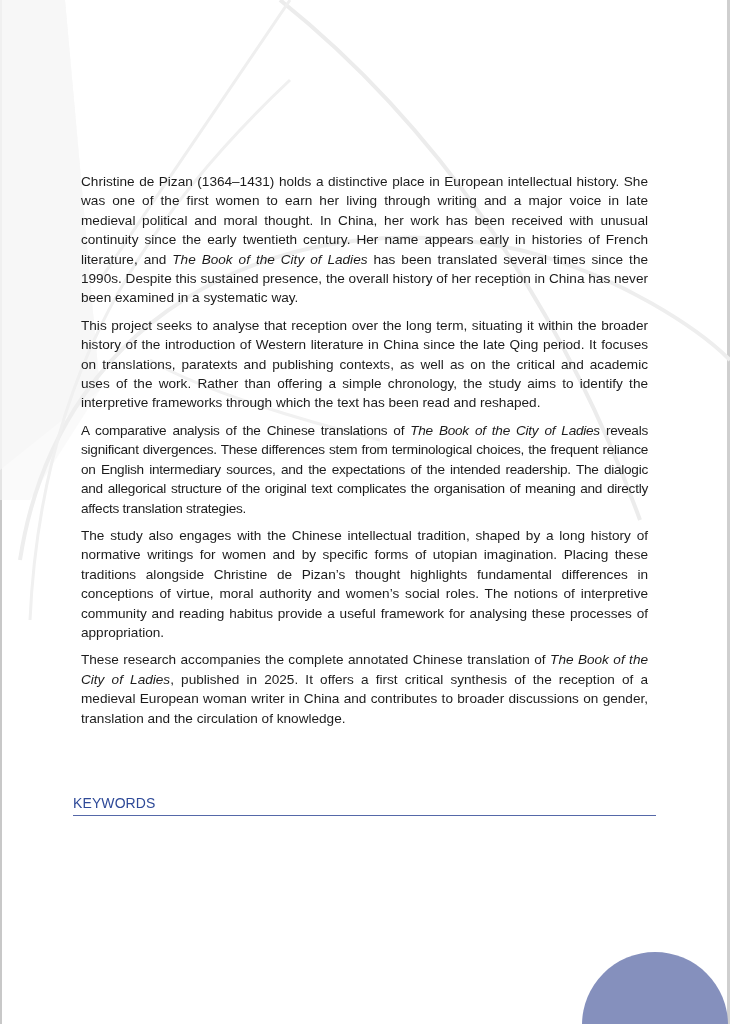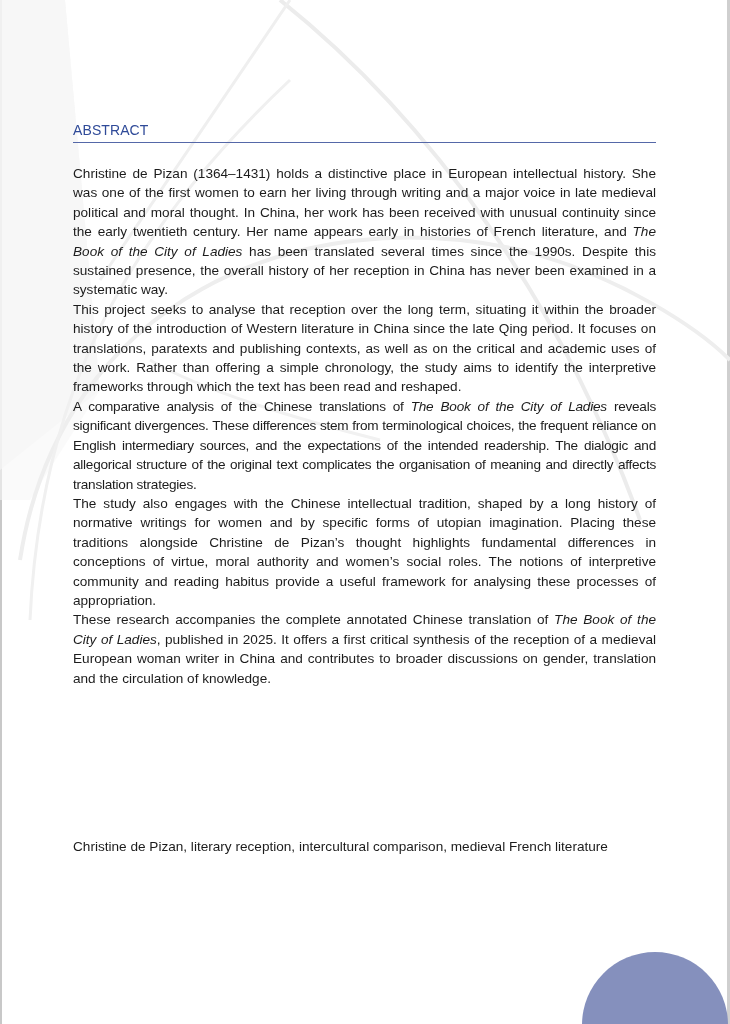--- a/index.html
+++ b/index.html
@@ -21,21 +21,21 @@
       font-size: 14px; color: #2f4a98; letter-spacing: 0.1px;
       border-bottom: 1.3px solid #5568a8; padding-bottom: 4px;
     }
     .abstract-heading { top: 122px; }
     .keywords-heading { top: 795px; }
     .abstract-body {
       position: absolute; left: 73px; top: 164px; width: 583px;
       font-size: 13.6px; line-height: 19.4px; text-align: justify;
       color: #1c1c1c;
     }
-    .abstract-body p { margin: 0; }
+    .abstract-body p { margin: 8px; }
     .keywords-body {
       position: absolute; left: 73px; top: 837px; width: 600px;
       font-size: 13.6px; line-height: 19px; color: #1c1c1c;
       white-space: nowrap;
     }
     .half-circle {
       position: absolute; left: 582px; top: 952px; width: 146px; height: 146px;
       border-radius: 50%; background: #8590bd;
     }
     em { font-style: italic; }
@@ -50,26 +50,25 @@
   <svg class="watermark" viewBox="0 0 730 1024" xmlns="http://www.w3.org/2000/svg">
     <path d="M0 0 L65 0 L100 390 L0 470 Z" fill="#f3f3f3" opacity="0.7"></path>
     <path d="M65 0 L100 390 L30 500 L0 500 L0 0 Z" fill="#f6f6f6" opacity="0.6"></path>
     <path d="M280 0 C 430 120, 560 300, 640 520" fill="none" stroke="#ececec" stroke-width="4"></path>
     <path d="M20 560 C 60 300, 300 200, 520 250 C 620 275, 700 330, 730 360" fill="none" stroke="#eeeeee" stroke-width="4"></path>
     <path d="M100 280 L 290 0" fill="none" stroke="#efefef" stroke-width="3"></path>
     <path d="M30 620 C 40 400, 120 240, 290 80" fill="none" stroke="#f0f0f0" stroke-width="3"></path>
     <path d="M150 360 C 200 390, 300 420, 380 440" fill="none" stroke="#f1f1f1" stroke-width="3"></path>
   </svg>
 
-  <div class="section-heading abstract-heading">ABSTRACT</div>
 
   <div class="abstract-body">
     <p><span>Christine de Pizan (1364–1431) holds a distinctive place in European intellectual history. She was one of the first women to earn her living through writing and a major voice in late medieval political and moral thought. In China, her work has been received with unusual continuity since the early twentieth century. Her name appears early in histories of French literature, and </span><em>The Book of the City of Ladies</em><span> has been translated several times since the 1990s. Despite this sustained presence, the overall history of her reception in China has never been examined in a systematic way.</span></p>
     <p>This project seeks to analyse that reception over the long term, situating it within the broader history of the introduction of Western literature in China since the late Qing period. It focuses on translations, paratexts and publishing contexts, as well as on the critical and academic uses of the work. Rather than offering a simple chronology, the study aims to identify the interpretive frameworks through which the text has been read and reshaped.</p>
     <p style="letter-spacing:-0.25px;"><span>A comparative analysis of the Chinese translations of </span><em>The Book of the City of Ladies</em><span> reveals significant divergences. These differences stem from terminological choices, the frequent reliance on English intermediary sources, and the expectations of the intended readership. The dialogic and allegorical structure of the original text complicates the organisation of meaning and directly affects translation strategies.</span></p>
     <p>The study also engages with the Chinese intellectual tradition, shaped by a long history of normative writings for women and by specific forms of utopian imagination. Placing these traditions alongside Christine de Pizan’s thought highlights fundamental differences in conceptions of virtue, moral authority and women’s social roles. The notions of interpretive community and reading habitus provide a useful framework for analysing these processes of appropriation.</p>
     <p><span>These research accompanies the complete annotated Chinese translation of </span><em>The Book of the City of Ladies</em><span>, published in 2025. It offers a first critical synthesis of the reception of a medieval European woman writer in China and contributes to broader discussions on gender, translation and the circulation of knowledge.</span></p>
   </div>
 
-  <div class="keywords-body">Christine de Pizan, literary reception, intercultural comparison, medieval French literature</div>
+  <div class="section-heading keywords-heading">KEYWORDS</div>
 
   <div class="half-circle"></div>
 </div>
 
 </body></html>

